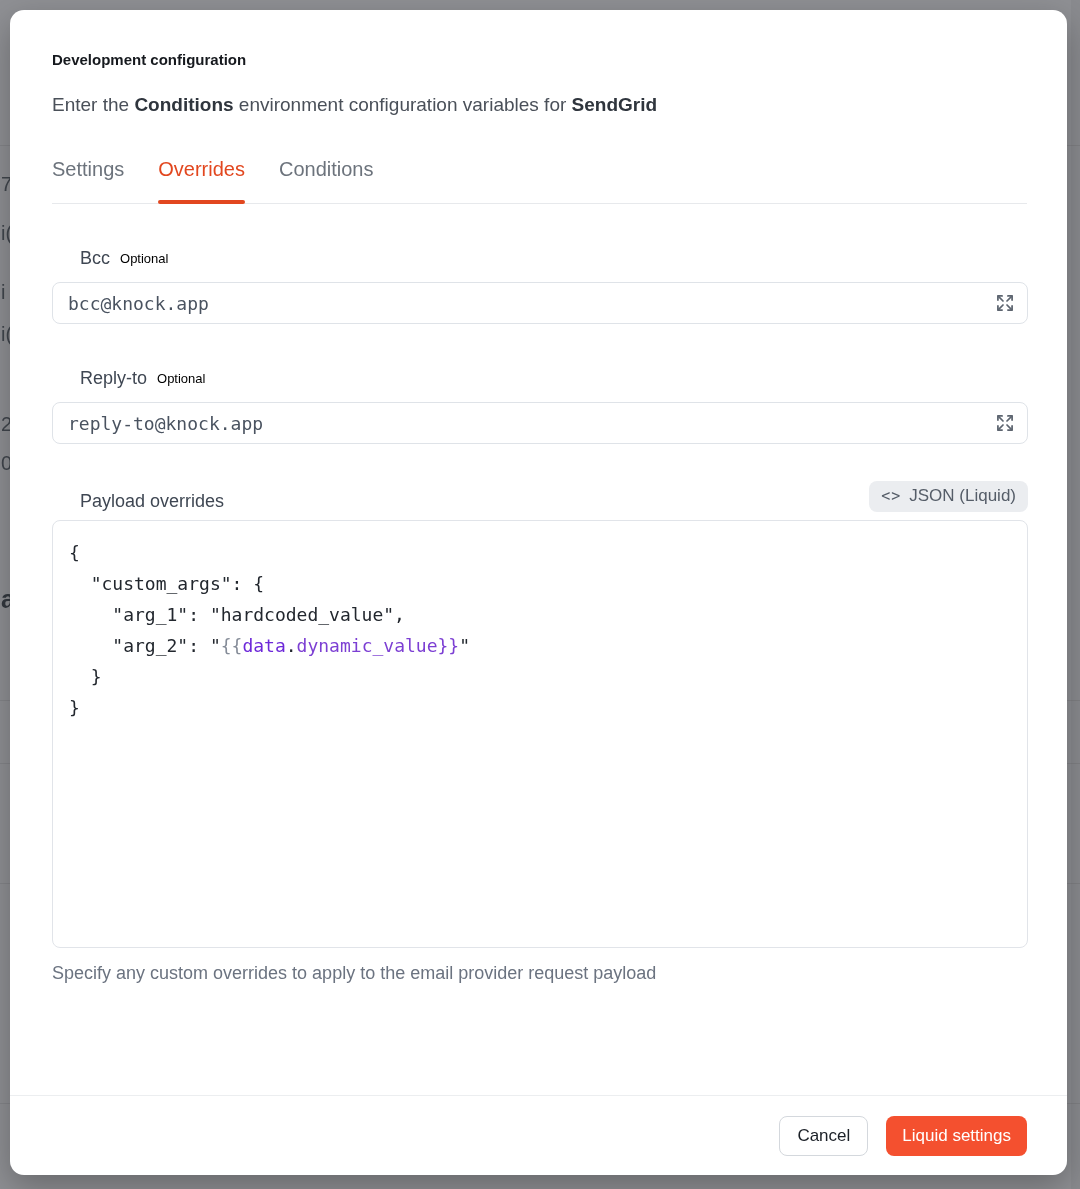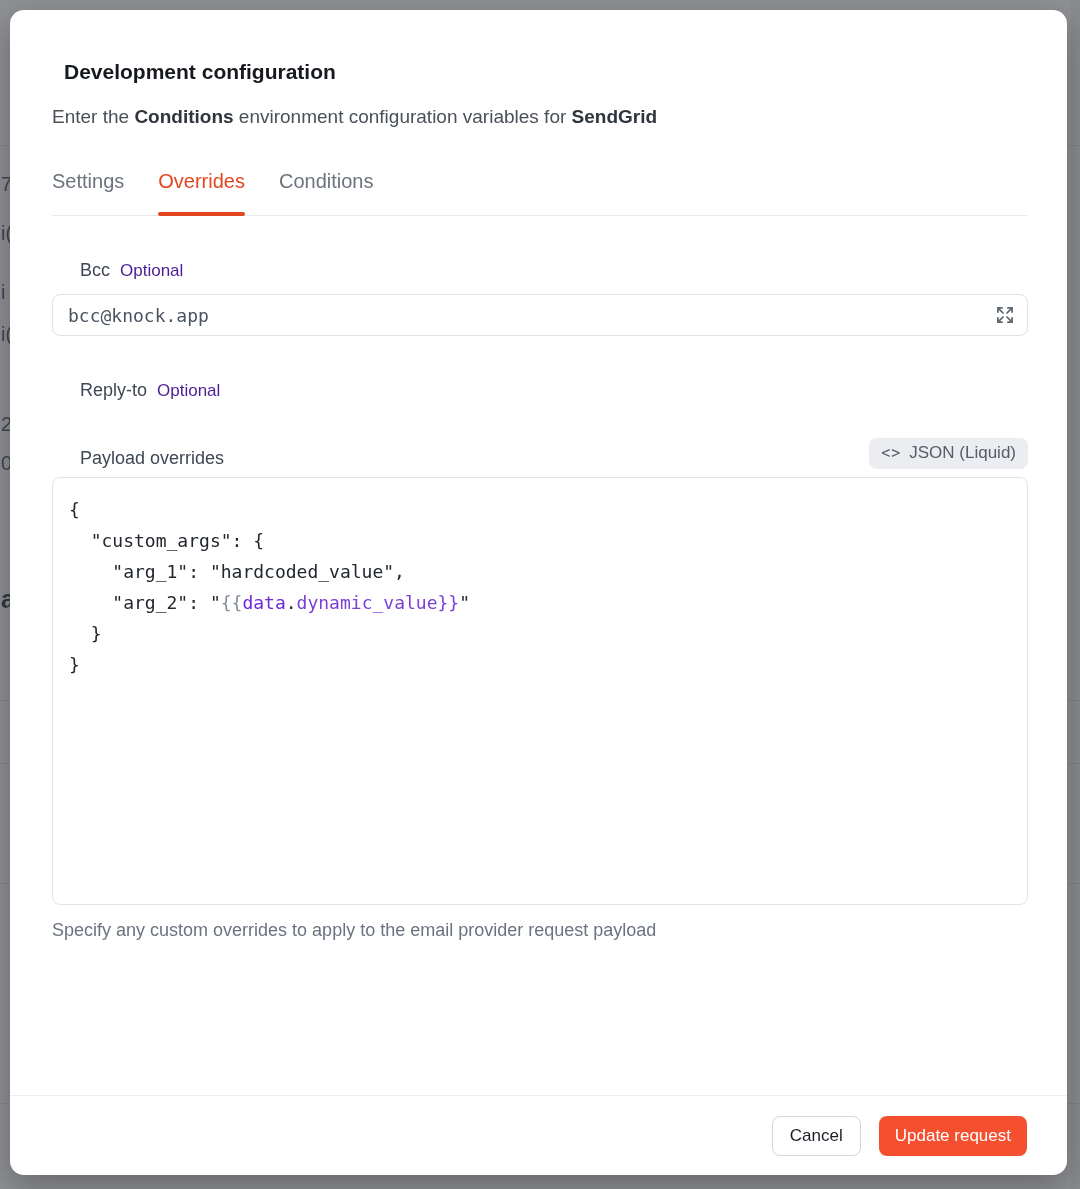--- a/index.html
+++ b/index.html
@@ -17,40 +17,40 @@
   .edge-strip{position:absolute;top:0;right:0;width:9px;height:100%;background:#8A8B8F;}
 
   
   .modal{
     position:absolute;left:10px;top:10px;width:1057px;height:1165px;
     background:#ffffff;border-radius:14px;
     box-shadow:0 12px 34px rgba(0,0,0,0.28);
     display:flex;flex-direction:column;overflow:hidden;
   }
   .header{padding:36px 40px 0 42px;flex:none;}
-  .title{margin:12px;font-size:21px;line-height:27px;font-weight:700;color:#16191E;}
+  .title{margin:0;font-size:15px;line-height:27px;font-weight:700;color:#16191E;}
   .subtitle{margin:20px 0 0 0;font-size:19px;line-height:24px;color:#4A5059;}
   .subtitle b{color:#2F353D;font-weight:700;}
 
   .tabs{display:flex;gap:34px;margin-top:40px;border-bottom:1px solid #E7E9EC;}
   .tab{
     position:relative;font-size:20px;line-height:24px;color:#6C737C;
     padding-bottom:22px;cursor:pointer;
   }
   .tab.active{color:#E2471F;}
   .tab.active::after{
     content:"";position:absolute;left:0;right:0;bottom:-1px;height:4px;
     background:#E2471F;border-radius:2px;
   }
 
   .body{flex:1;overflow:hidden;padding:0 39px 0 42px;position:relative;}
 
   .label-row{display:flex;align-items:center;gap:10px;margin:44px 0 13px 0;}
   .lbl{font-size:18px;color:#3F4753;margin-left:28px;}
-  .opt{font-size:17px;color:#4c1d95;}
+  .opt{font-size:13px;color:#000000;}
 
   .input-wrap{position:relative;}
   .text-input{
     display:block;width:100%;box-sizing:border-box;height:42px;
     border:1px solid #DFE3E8;border-radius:8px;background:#fff;
     padding:0 44px 0 15px;
     font-family:"DejaVu Sans Mono",monospace;font-size:18px;color:#4A5360;
     outline:none;
   }
   .input-wrap.clipped .text-input{margin-top:-5px;}
@@ -153,20 +153,35 @@
           </svg>
         </span>
       </div>
     </div>
 
     <div>
       <div class="label-row">
         <span class="lbl">Reply-to</span>
         <span class="opt">Optional</span>
       </div>
+      <div class="input-wrap">
+        <input class="text-input" type="text" readonly="" value="reply-to@knock.app" style="">
+        <span class="expand">
+          <svg width="20" height="20" viewBox="0 0 24 24" fill="none" stroke="#5D6570" stroke-width="2.1" stroke-linecap="round" stroke-linejoin="round">
+            <polyline points="8.5 3.5 3.5 3.5 3.5 8.5"></polyline>
+              <line x1="3.8" y1="3.8" x2="9.6" y2="9.6"></line>
+            <polyline points="15.5 3.5 20.5 3.5 20.5 8.5"></polyline>
+              <line x1="20.2" y1="3.8" x2="14.4" y2="9.6"></line>
+            <polyline points="3.5 15.5 3.5 20.5 8.5 20.5"></polyline>
+              <line x1="3.8" y1="20.2" x2="9.6" y2="14.4"></line>
+            <polyline points="20.5 15.5 20.5 20.5 15.5 20.5"></polyline>
+              <line x1="20.2" y1="20.2" x2="14.4" y2="14.4"></line>
+          </svg>
+        </span>
+      </div>
     </div>
 
     <div>
       <div class="payload-row">
         <span class="lbl">Payload overrides</span>
         <span class="badge">
           <span class="badge-icon">&lt;&gt;</span>
           <span>JSON (Liquid)</span>
         </span>
       </div>
@@ -178,16 +193,16 @@
           <div class="code-line"><span class="c-plain">  }</span></div>
           <div class="code-line"><span class="c-plain">}</span></div>
         </div>
       <p class="helper">Specify any custom overrides to apply to the email provider request payload</p>
     </div>
 
   </div>
 
   <div class="footer">
     <button class="btn-cancel">Cancel</button>
-    <button class="btn-primary">Update request</button>
+    <button class="btn-primary">Liquid settings</button>
   </div>
 
 </div>
 
 </body></html>

